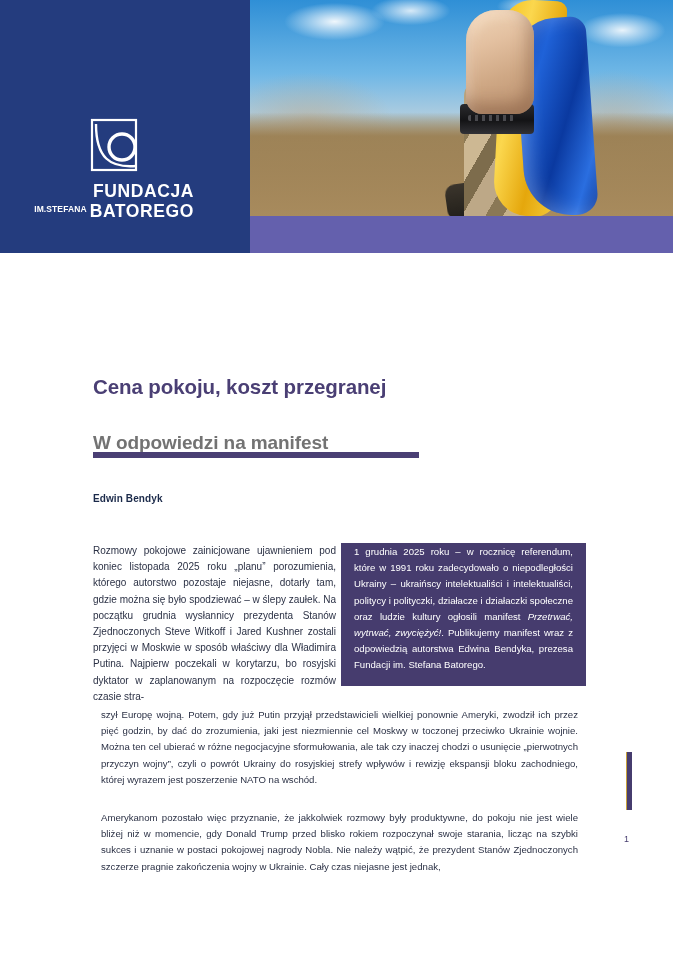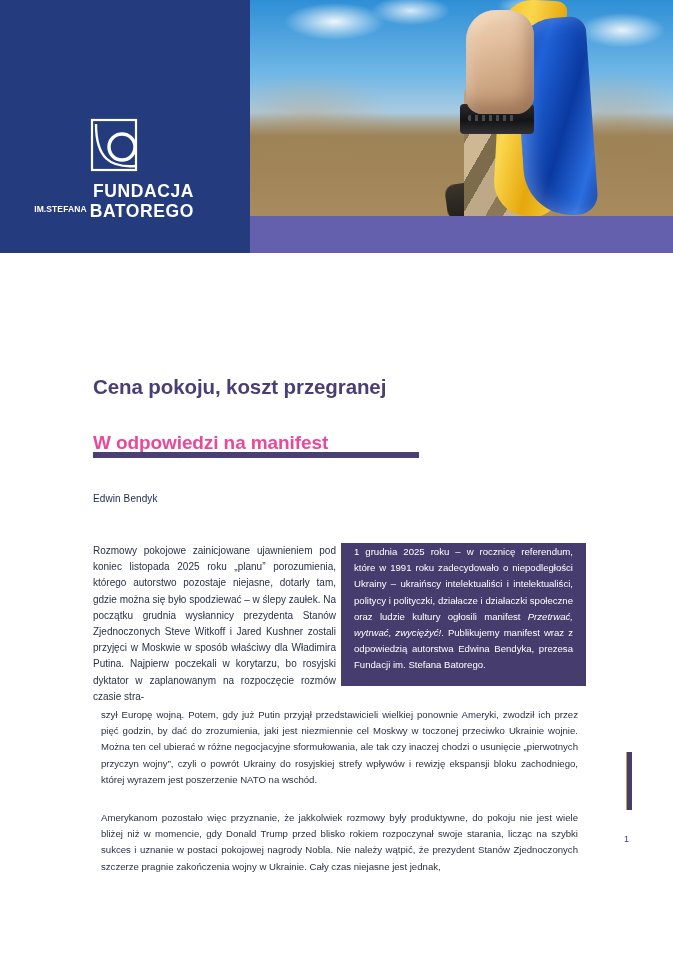--- a/index.html
+++ b/index.html
@@ -100,33 +100,33 @@
   .logo-small{font-size:8.5px;font-weight:bold;letter-spacing:0.1px;padding-bottom:1.5px;}
   .logo-big{font-size:17.5px;font-weight:bold;letter-spacing:0.6px;}
 
   
   .titles{position:absolute;left:93px;top:326px;width:500px;margin-top:48px;}
   .title-main{
     color:#4a3f74;font-size:20.5px;font-weight:bold;letter-spacing:-0.1px;
     line-height:26px;margin:0 0 30px 0;
   }
   .subtitle-1{
-    color:#ec4899;font-size:19px;font-weight:bold;letter-spacing:-0.1px;
+    color:#737373;font-size:19px;font-weight:bold;letter-spacing:-0.1px;
     line-height:25px;margin:0;
   }
   .subtitle-2{
     color:#4a3f74;font-size:19px;font-weight:bold;font-style:italic;letter-spacing:-0.1px;
     line-height:25px;margin:0;
   }
   .rule{
     position:absolute;left:93px;top:452px;width:326px;height:6px;background:#4a3f74;
   }
   .author{
     position:absolute;left:93px;top:493px;
-    color:#1b2a4a;font-size:10px;font-weight:normal;letter-spacing:0.1px;
+    color:#1b2a4a;font-size:10px;font-weight:bold;letter-spacing:0.1px;
   }
 
   
   .body-wrap{position:absolute;left:93px;top:543px;width:493px;}
   .col-left{
     float:left;width:243px;
     font-size:10px;line-height:16.2px;color:#2b3145;text-align:justify;
     hyphens:none;
   }
   .callout{

